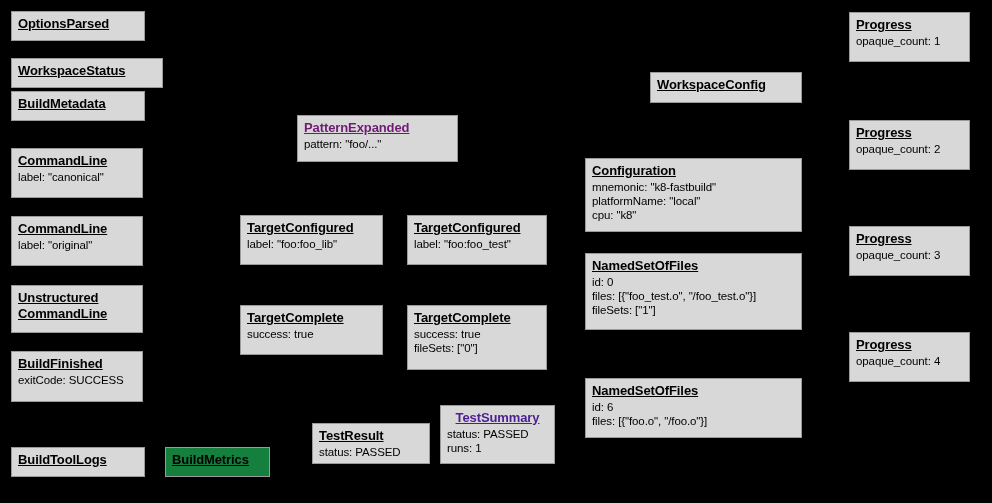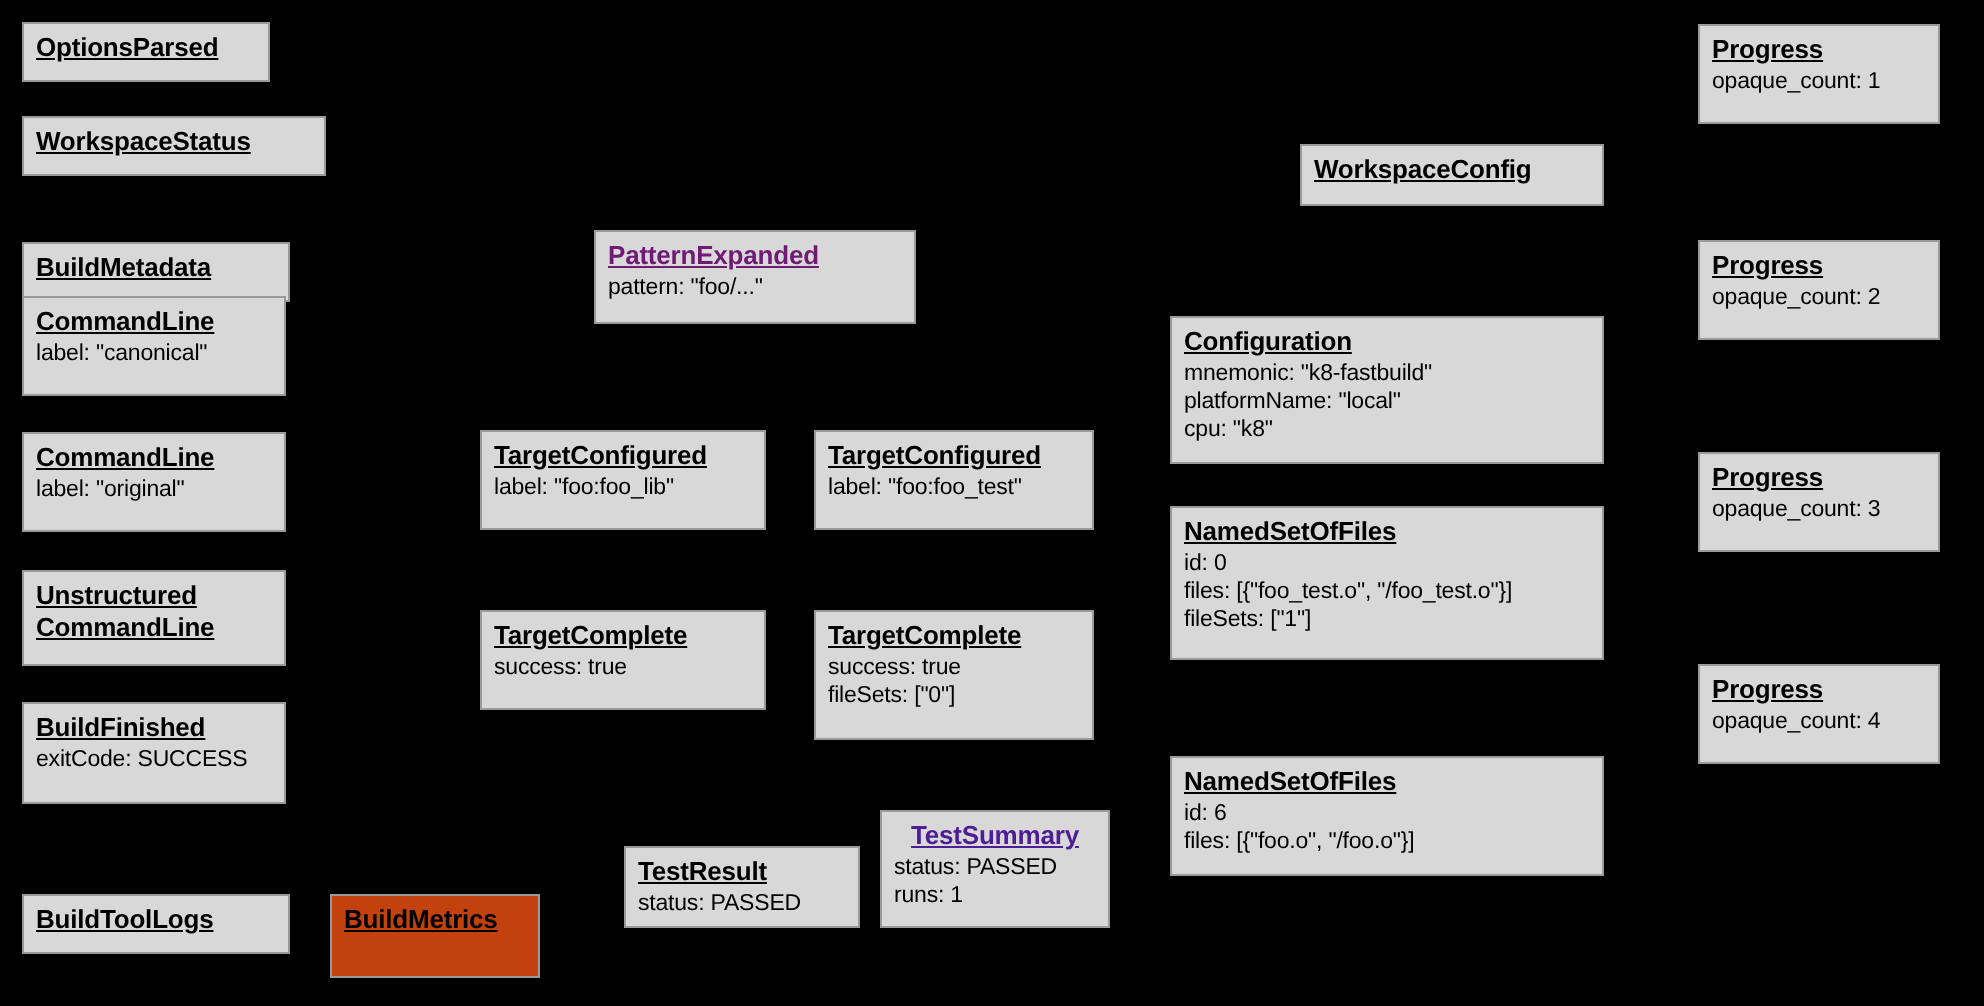--- a/index.html
+++ b/index.html
@@ -40,27 +40,27 @@
     line-height: 14px;
     white-space: pre-line;
     margin-top: 1px;
     letter-spacing: -0.1px;
   }
 </style>
 </head>
 <body>
 
 <div id="canvas" style="width: 992px; height: 503px; background: rgb(0, 0, 0);">
-    <div class="node" style="left: 11px; top: 11px; width: 124px; height: 30px; background: rgb(216, 216, 216); border-color: rgb(154, 154, 154);">
+    <div class="node" style="left: 11px; top: 11px; width: 134px; height: 30px; background: rgb(216, 216, 216); border-color: rgb(154, 154, 154);">
       <div class="node-title" style="color: rgb(0, 0, 0);">OptionsParsed</div>
     </div>
     <div class="node" style="left: 11px; top: 58px; width: 152px; height: 30px; background: rgb(216, 216, 216); border-color: rgb(154, 154, 154);">
       <div class="node-title" style="color: rgb(0, 0, 0);">WorkspaceStatus</div>
     </div>
-    <div class="node" style="left: 11px; top: 121px; width: 134px; height: 30px; background: rgb(216, 216, 216); border-color: rgb(154, 154, 154);">
+    <div class="node" style="left: 11px; top: 91px; width: 134px; height: 30px; background: rgb(216, 216, 216); border-color: rgb(154, 154, 154);">
       <div class="node-title" style="color: rgb(0, 0, 0);">BuildMetadata</div>
     </div>
     <div class="node" style="left: 11px; top: 148px; width: 132px; height: 50px; background: rgb(216, 216, 216); border-color: rgb(154, 154, 154);">
       <div class="node-title" style="color: rgb(0, 0, 0);">CommandLine</div>
       <div class="node-body" style="color: rgb(0, 0, 0);">label: "canonical"</div>
     </div>
     <div class="node" style="left: 11px; top: 216px; width: 132px; height: 50px; background: rgb(216, 216, 216); border-color: rgb(154, 154, 154);">
       <div class="node-title" style="color: rgb(0, 0, 0);">CommandLine</div>
       <div class="node-body" style="color: rgb(0, 0, 0);">label: "original"</div>
     </div>
@@ -68,21 +68,21 @@
       <div class="node-title" style="color: rgb(0, 0, 0);">Unstructured
 CommandLine</div>
     </div>
     <div class="node" style="left: 11px; top: 351px; width: 132px; height: 51px; background: rgb(216, 216, 216); border-color: rgb(154, 154, 154);">
       <div class="node-title" style="color: rgb(0, 0, 0);">BuildFinished</div>
       <div class="node-body" style="color: rgb(0, 0, 0);">exitCode: SUCCESS</div>
     </div>
     <div class="node" style="left: 11px; top: 447px; width: 134px; height: 30px; background: rgb(216, 216, 216); border-color: rgb(154, 154, 154);">
       <div class="node-title" style="color: rgb(0, 0, 0);">BuildToolLogs</div>
     </div>
-    <div class="node" style="left: 165px; top: 447px; width: 105px; height: 42px; background: #c2410c; border-color: rgb(154, 154, 154);">
+    <div class="node" style="left: 165px; top: 447px; width: 105px; height: 30px; background: #15803d; border-color: rgb(154, 154, 154);">
       <div class="node-title" style="color: rgb(0, 0, 0);">BuildMetrics</div>
     </div>
     <div class="node" style="left: 297px; top: 115px; width: 161px; height: 47px; background: rgb(216, 216, 216); border-color: rgb(154, 154, 154);">
       <div class="node-title" style="color: #701a75;">PatternExpanded</div>
       <div class="node-body" style="color: rgb(0, 0, 0);">pattern: "foo/..."</div>
     </div>
     <div class="node" style="left: 240px; top: 215px; width: 143px; height: 50px; background: rgb(216, 216, 216); border-color: rgb(154, 154, 154);">
       <div class="node-title" style="color: rgb(0, 0, 0);">TargetConfigured</div>
       <div class="node-body" style="color: rgb(0, 0, 0);">label: "foo:foo_lib"</div>
     </div>

